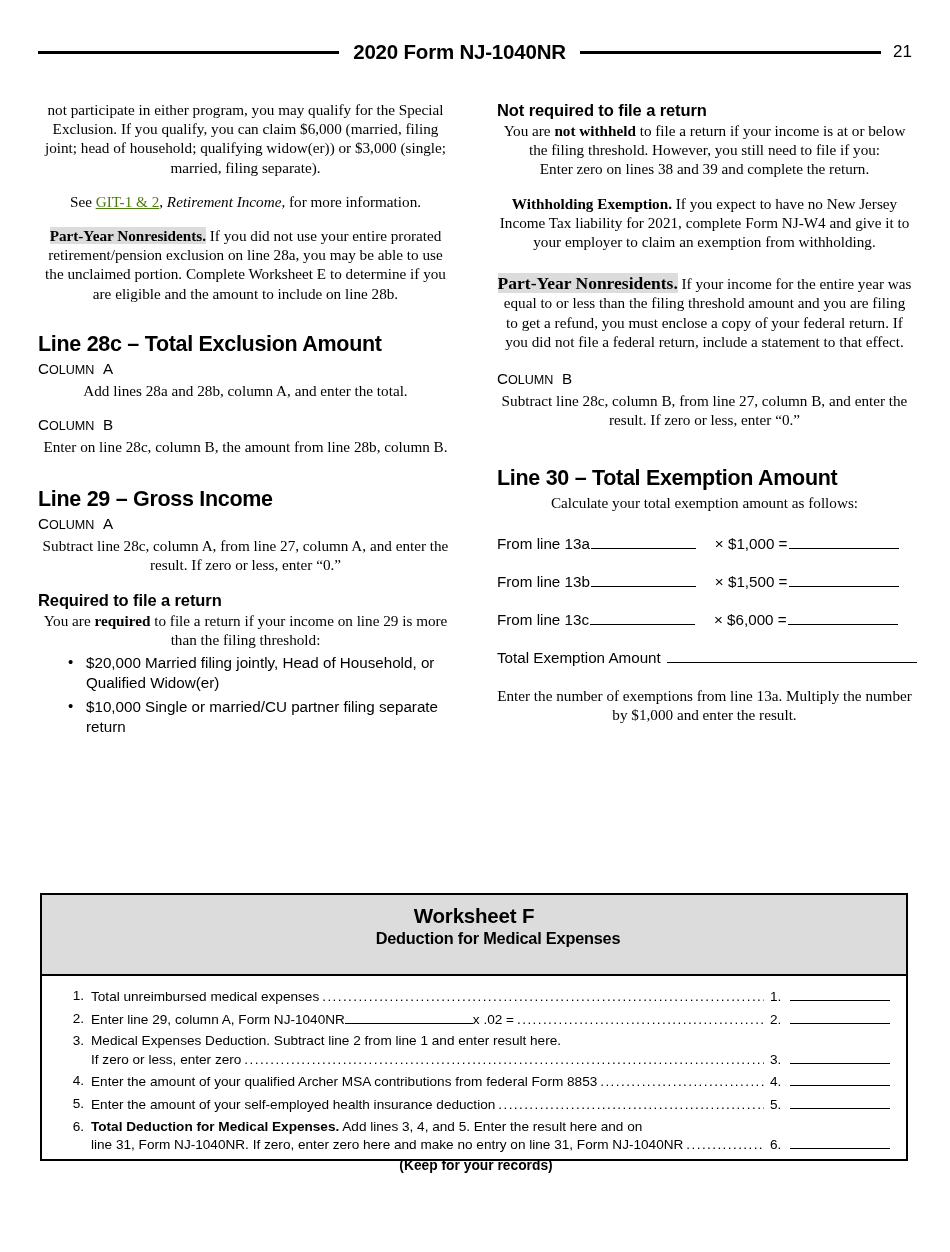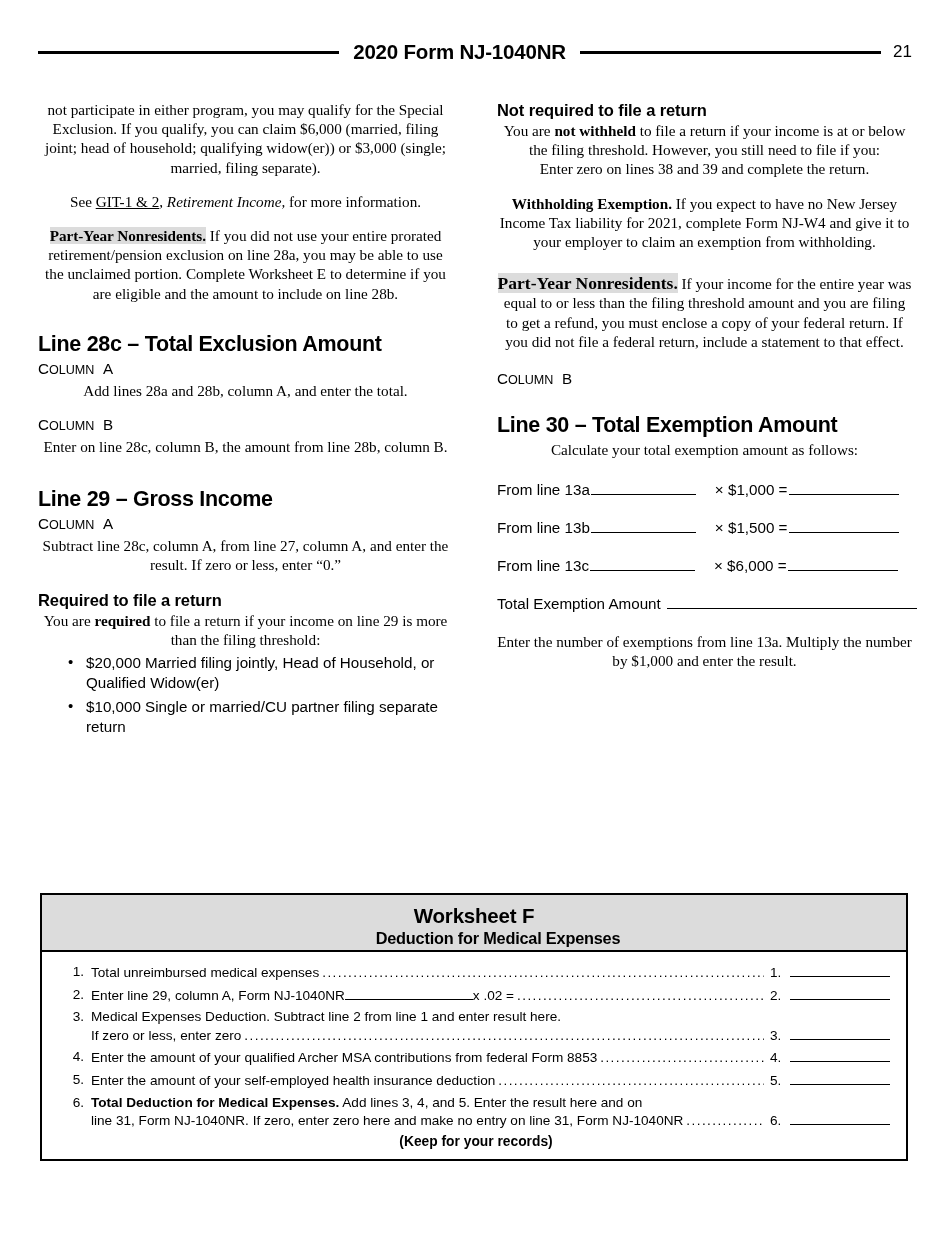--- a/index.html
+++ b/index.html
@@ -75,21 +75,21 @@
     margin: 0 0 15px 0;
     text-align: center;
     font-family: Liberation Serif, serif;
   }
   p.tight { margin-bottom: 0; }
 
   .b { font-weight: bold; }
   .i { font-style: italic; }
 
   a.doclink {
-    color: #000000;
+    color: #4d7c0f;
     text-decoration: underline;
   }
 
   .hl {
     background: #dcdcdc;
     font-weight: bold;
   }
   .hl-lg {
     background: #dcdcdc;
     font-weight: bold;
@@ -167,21 +167,21 @@
     width: 868px;
     height: 268px;
     border: 2.2px solid #000;
     box-sizing: border-box;
     background: #fff;
   }
   .ws-head {
     background: #dcdcdc;
     border-bottom: 2.2px solid #000;
     text-align: center;
-    padding: 9px 0 2px 0;
+    padding: 9px 0 26px 0;
   }
   .ws-title {
     font-size: 20.5px;
     font-weight: bold;
     line-height: 24px;
     letter-spacing: -0.2px;
   }
   .ws-subtitle {
     font-size: 16.3px;
     font-weight: bold;
@@ -311,20 +311,21 @@
 
       <p class="body"><span class="b">Withholding Exemption.</span><span> If you expect to have no New Jersey Income Tax liability for 2021, complete Form NJ-W4 and give it to your employer to claim an exemption from withholding.</span></p>
 
       <div style="height:8px"></div>
 
       <p class="body"><span class="hl-lg">Part-Year Nonresidents.</span><span> If your income for the entire year was equal to or less than the filing threshold amount and you are filing to get a refund, you must enclose a copy of your federal return. If you did not file a federal return, include a statement to that effect.</span></p>
 
       <div style="height:3px"></div>
 
       <div class="colhead">C<span class="sc">OLUMN</span>&nbsp;&nbsp;<span>B</span></div>
+      <p class="body">Subtract line 28c, column B, from line 27, column B, and enter the result. If zero or less, enter “0.”</p>
 
       <div style="height:22px"></div>
 
       <h2 class="section">Line 30 – Total Exemption Amount</h2>
       <p class="body">Calculate your total exemption amount as follows:</p>
 
       <div style="height:6px"></div>
 
       <div class="exrow"><span>From line 13a</span><span class="blank w1"></span><span class="mid">× $1,000 =</span><span class="blank w2"></span></div>
 

